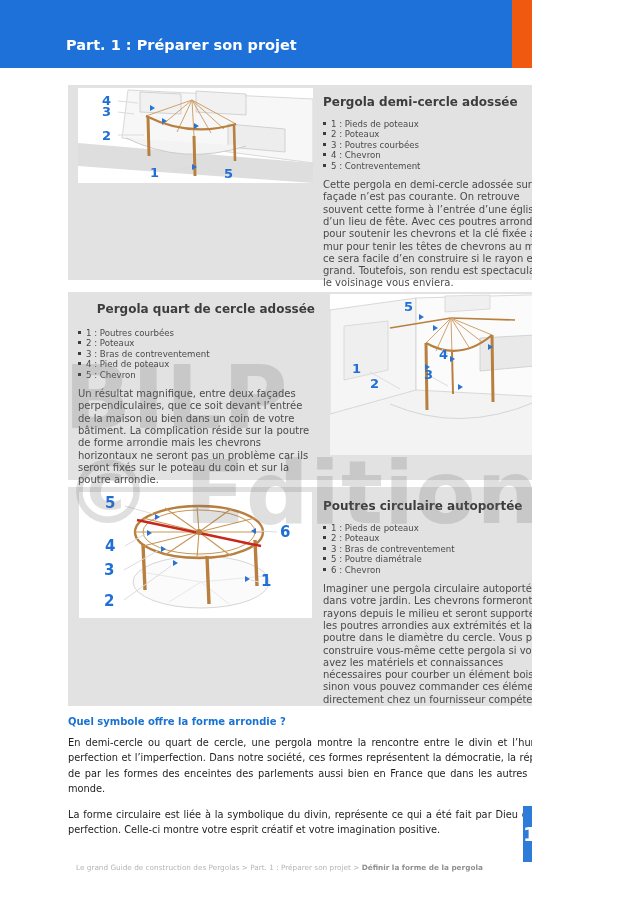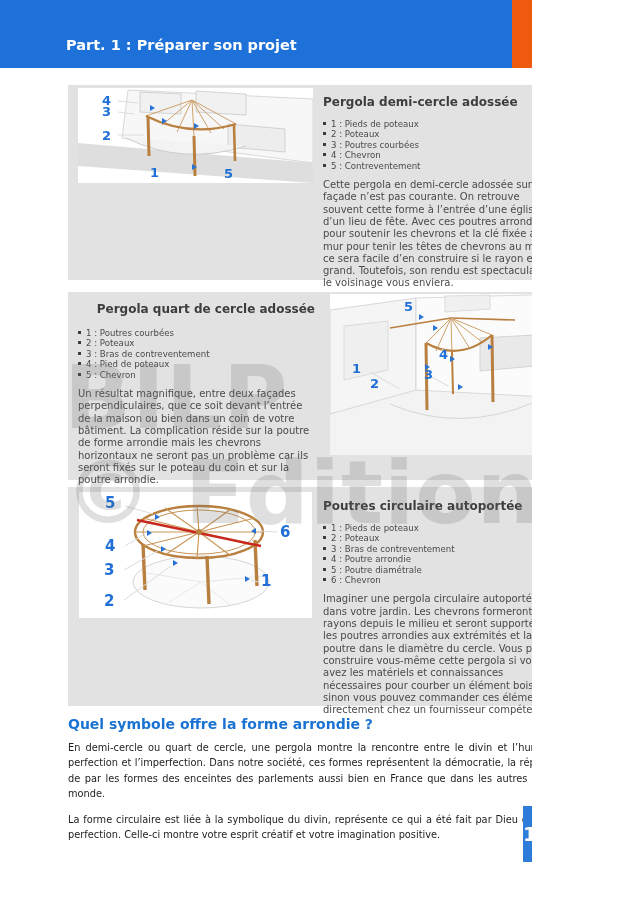--- a/index.html
+++ b/index.html
@@ -40,21 +40,21 @@
   .num{position:absolute;font-weight:bold;color:#1f6fd6;font-size:13px;line-height:13px;}
   .num3{font-size:15px;line-height:15px;}
 
   
   .watermark{position:absolute;left:64px;top:350px;z-index:9;pointer-events:none;
              font-weight:bold;color:rgba(110,110,110,0.22);white-space:nowrap;}
   .watermark div{font-size:88px;line-height:95px;letter-spacing:1px;}
 
   
   .bottom{position:absolute;left:68px;top:716px;width:504px;}
-  .q-head{font-size:14px;font-weight:bold;color:#1a73d2;margin:0 0 8px 0;}
+  .q-head{font-size:10px;font-weight:bold;color:#1a73d2;margin:0 0 8px 0;}
   .q-p{font-size:9.8px;color:#1d1d1d;line-height:15.3px;margin:0 0 11px 0;text-align:justify;}
 
   
   .breadcrumb{position:absolute;left:76px;top:863px;font-size:7.3px;color:#b5b5b5;}
   .breadcrumb b{color:#8f8f8f;}
   .page-box{position:absolute;left:523px;top:806px;width:47px;height:56px;background:#2e7cd9;
             display:flex;align-items:center;justify-content:flex-start;}
   .page-box span{font-size:20px;font-weight:bold;color:#ffffff;}
 </style>
 </head>
@@ -215,36 +215,36 @@
       <span class="num num3" style="left:25px;top:102px">2</span>
       <span class="num num3" style="left:201px;top:33px">6</span>
       <span class="num num3" style="left:182px;top:82px">1</span>
     </div>
     <div class="txt txt3">
       <h2 class="sec-title">Poutres circulaire autoportée</h2>
       <ul class="parts">
         <li>1 : Pieds de poteaux</li>
         <li>2 : Poteaux</li>
         <li>3 : Bras de contreventement</li>
-        <li>4 : Poutre arrondie</li>
         <li>5 : Poutre diamétrale</li>
         <li>6 : Chevron</li>
       </ul>
       <p class="body-p">Imaginer une pergola circulaire autoportée dans votre jardin. Les chevrons formeront des rayons depuis le milieu et seront supportés par les poutres arrondies aux extrémités et la poutre dans le diamètre du cercle. Vous pouvez construire vous-même cette pergola si vous avez les matériels et connaissances nécessaires pour courber un élément bois sinon vous pouvez commander ces éléments directement chez un fournisseur compétent.</p>
     </div>
   </div>
 
   <div class="watermark">
     <div>BILP</div>
     <div>© Editions</div>
   </div>
 
   <div class="bottom">
     <h3 class="q-head">Quel symbole offre la forme arrondie ?</h3>
     <p class="q-p">En demi-cercle ou quart de cercle, une pergola montre la rencontre entre le divin et l’humain, la perfection et l’imperfection. Dans notre société, ces formes représentent la démocratie, la république de par les formes des enceintes des parlements aussi bien en France que dans les autres pays du monde.</p>
     <p class="q-p">La forme circulaire est liée à la symbolique du divin, représente ce qui a été fait par Dieu et donc la perfection. Celle-ci montre votre esprit créatif et votre imagination positive.</p>
   </div>
 
+  <div class="breadcrumb"><span>Le grand Guide de construction des Pergolas &gt; Part. 1 : Préparer son projet &gt; </span><b>Définir la forme de la pergola</b></div>
   <div class="page-box">
     <span>13</span>
   </div>
 
 </div>
 
 </body></html>

